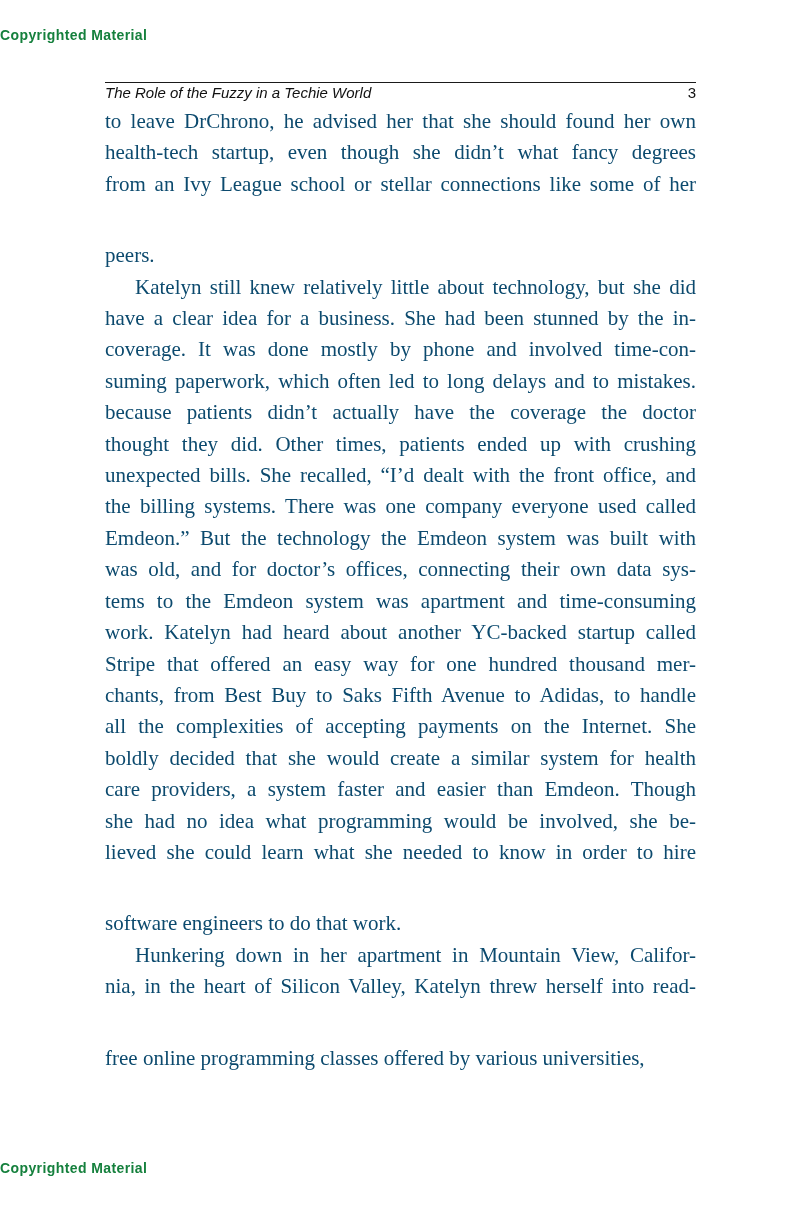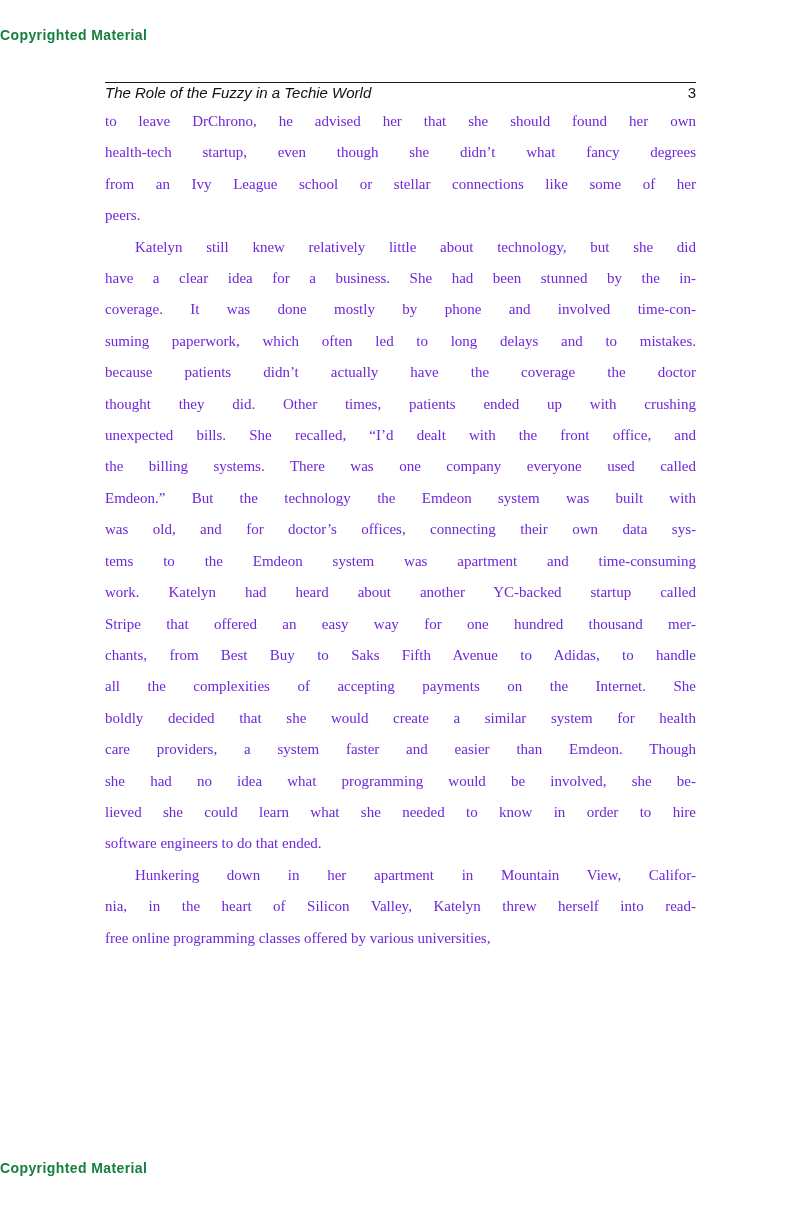--- a/index.html
+++ b/index.html
@@ -56,31 +56,32 @@
     right: 104px;
     height: 0;
     border-top: 1.6px solid #1a1a1a;
   }
 
   .page-body {
     position: absolute;
     top: 106px;
     left: 105px;
     width: 591px;
-    font-size: 15px;
-    color: #6d28d9;
+    font-size: 21px;
+    color: #0c4a6e;
     line-height: 31.4px;
   }
   .page-body .line {
     text-align: justify;
     text-align-last: justify;
     white-space: nowrap; 
   }
   .page-body .line.last {
     text-align-last: left;
+    margin-top: 40px;
   }
   .page-body .line.indent {
     padding-left: 30px;
   }
 </style>
 </head>
 <body>
 
 <div class="page">
 
@@ -110,21 +111,21 @@
       <div class="line">was old, and for doctor’s offices, connecting their own data sys-</div>
       <div class="line">tems to the Emdeon system was apartment and time-consuming</div>
       <div class="line">work. Katelyn had heard about another YC-backed startup called</div>
       <div class="line">Stripe that offered an easy way for one hundred thousand mer-</div>
       <div class="line">chants, from Best Buy to Saks Fifth Avenue to Adidas, to handle</div>
       <div class="line">all the complexities of accepting payments on the Internet. She</div>
       <div class="line">boldly decided that she would create a similar system for health</div>
       <div class="line">care providers, a system faster and easier than Emdeon. Though</div>
       <div class="line">she had no idea what programming would be involved, she be-</div>
       <div class="line">lieved she could learn what she needed to know in order to hire</div>
-      <div class="line last">software engineers to do that ended.</div>
+      <div class="line last">software engineers to do that work.</div>
       <div class="line indent">Hunkering down in her apartment in Mountain View, Califor-</div>
       <div class="line">nia, in the heart of Silicon Valley, Katelyn threw herself into read-</div>
       <div class="line last">free online programming classes offered by various universities,</div>
     </div>
 
   <div class="copyright bottom">Copyrighted Material</div>
 
 </div>
 
 </body></html>

